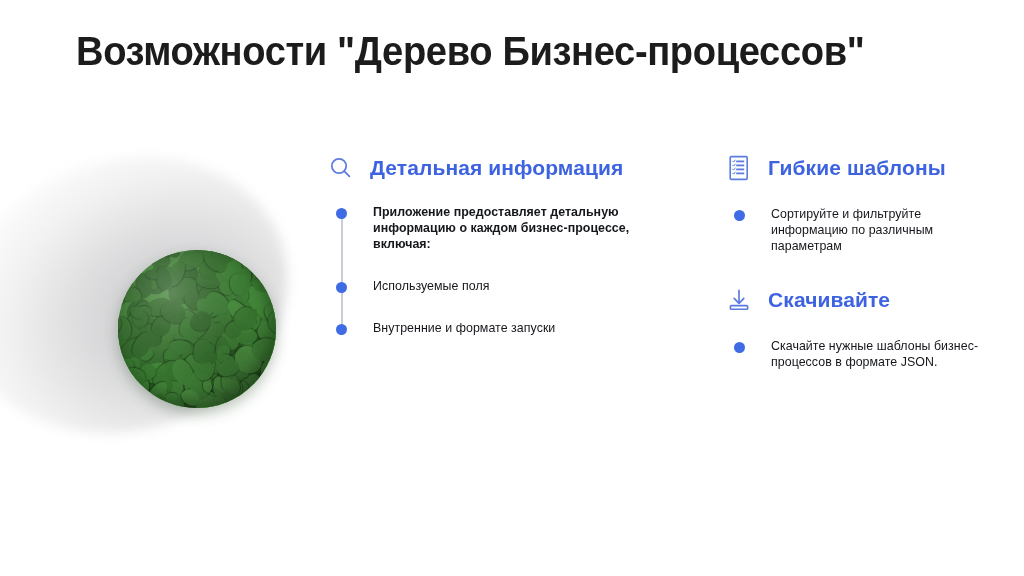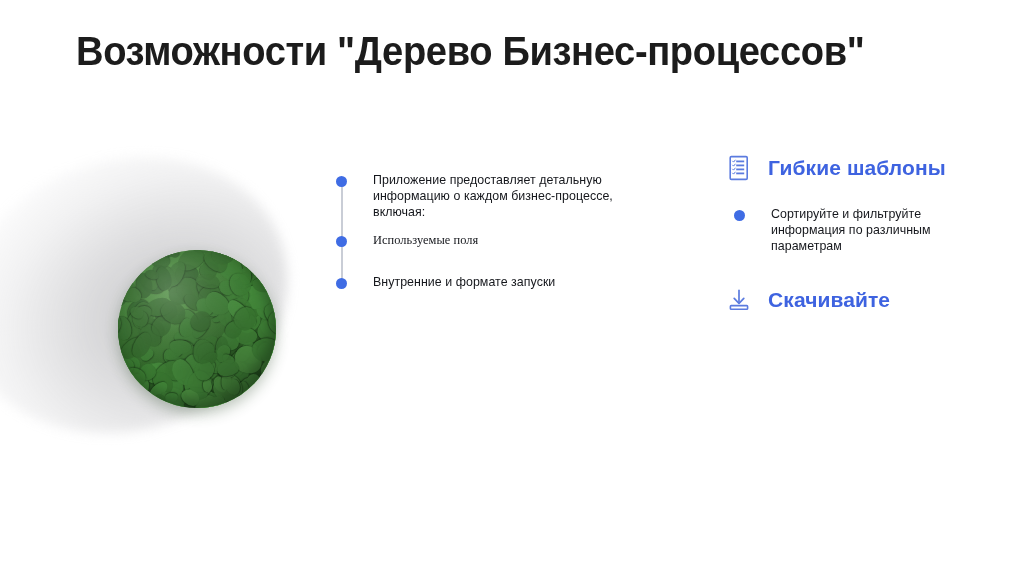--- a/index.html
+++ b/index.html
@@ -160,21 +160,21 @@
     border-radius: 50%;
     background: #3f6ce4;
   }
   .btext {
     margin-left: 26px;
     font-size: 12.4px;
     line-height: 16px;
     color: #15171c;
     letter-spacing: 0.05px;
   }
-  .btext.bold { font-weight: 400; }
+  .btext.bold { font-weight: 700; }
 
   .col-right .bullets { margin-top: 22px; }
   .block-gap { height: 30px; }
 </style>
 </head>
 <body>
 
 <div class="slide">
 
   <div class="title">Возможности "Дерево Бизнес-процессов"</div>
@@ -372,26 +372,35 @@
           <span style="left: 70.6697%; top: 38.3057%; width: 13.0613%; height: 12.3779%; transform: rotate(146.4deg); background: rgb(63, 130, 54); opacity: 0.89;"></span>
           <span style="left: -6.36946%; top: 40.3301%; width: 13.3849%; height: 13.4376%; transform: rotate(304.4deg); background: rgb(53, 108, 45); opacity: 0.86;"></span>
           <span style="left: 64.1095%; top: 64.6601%; width: 7.32771%; height: 4.57577%; transform: rotate(209.3deg); background: rgb(74, 148, 64); opacity: 0.87;"></span>
         </div>
       <div class="gloss"></div>
       <div class="rim"></div>
     </div>
   </div>
 
   <div class="col col-left">
+    <div class="heading">
+      <span class="h-icon">
+        <svg width="26" height="26" viewBox="0 0 26 26" fill="none">
+          <circle cx="11" cy="11" r="7.2" stroke="#5b7bdf" stroke-width="1.7"></circle>
+          <line x1="16.2" y1="16.2" x2="21.4" y2="21.4" stroke="#5b7bdf" stroke-width="1.7" stroke-linecap="round"></line>
+        </svg>
+      </span>
+      <span class="h-text">Детальная информация</span>
+    </div>
     <div class="bullets threaded">
       <div class="bullet">
         <span class="dot"></span>
         <span class="btext bold">Приложение предоставляет детальную информацию о каждом бизнес-процессе, включая:</span>
       </div>
-      <div class="bullet" style="margin-top:12px;font-family:Liberation Serif, serif;">
+      <div class="bullet" style="margin-top:26px;">
         <span class="dot"></span>
         <span class="btext">Используемые поля</span>
       </div>
       <div class="bullet" style="margin-top:26px;">
         <span class="dot"></span>
         <span class="btext">Внутренние и формате запуски</span>
       </div>
     </div>
   </div>
 
@@ -409,32 +418,38 @@
           <path d="M6.6 11.1l1.0 1.0 1.6-2.0" stroke="#5b7bdf" stroke-width="1.0" stroke-linecap="round" stroke-linejoin="round"></path>
           <path d="M6.6 15.1l1.0 1.0 1.6-2.0" stroke="#5b7bdf" stroke-width="1.0" stroke-linecap="round" stroke-linejoin="round"></path>
           <path d="M6.6 19.1l1.0 1.0 1.6-2.0" stroke="#5b7bdf" stroke-width="1.0" stroke-linecap="round" stroke-linejoin="round"></path>
         </svg>
       </span>
       <span class="h-text">Гибкие шаблоны</span>
     </div>
     <div class="bullets">
       <div class="bullet">
         <span class="dot"></span>
-        <span class="btext">Сортируйте и фильтруйте информация по различным параметрам</span>
+        <span class="btext">Сортируйте и фильтруйте информацию по различным параметрам</span>
       </div>
     </div>
 
     <div class="block-gap"></div>
 
     <div class="heading">
       <span class="h-icon">
         <svg width="26" height="26" viewBox="0 0 26 26" fill="none">
           <line x1="13" y1="3.4" x2="13" y2="15.6" stroke="#5b7bdf" stroke-width="1.7" stroke-linecap="round"></line>
           <path d="M8.2 11.4L13 16.4l4.8-5.0" stroke="#5b7bdf" stroke-width="1.7" stroke-linecap="round" stroke-linejoin="round"></path>
           <rect x="4.4" y="18.6" width="17.2" height="3.6" rx="0.8" stroke="#5b7bdf" stroke-width="1.6"></rect>
         </svg>
       </span>
       <span class="h-text">Скачивайте</span>
     </div>
+    <div class="bullets">
+      <div class="bullet">
+        <span class="dot"></span>
+        <span class="btext">Скачайте нужные шаблоны бизнес-процессов в формате JSON.</span>
+      </div>
+    </div>
 
   </div>
 
 </div>
 
 </body></html>

